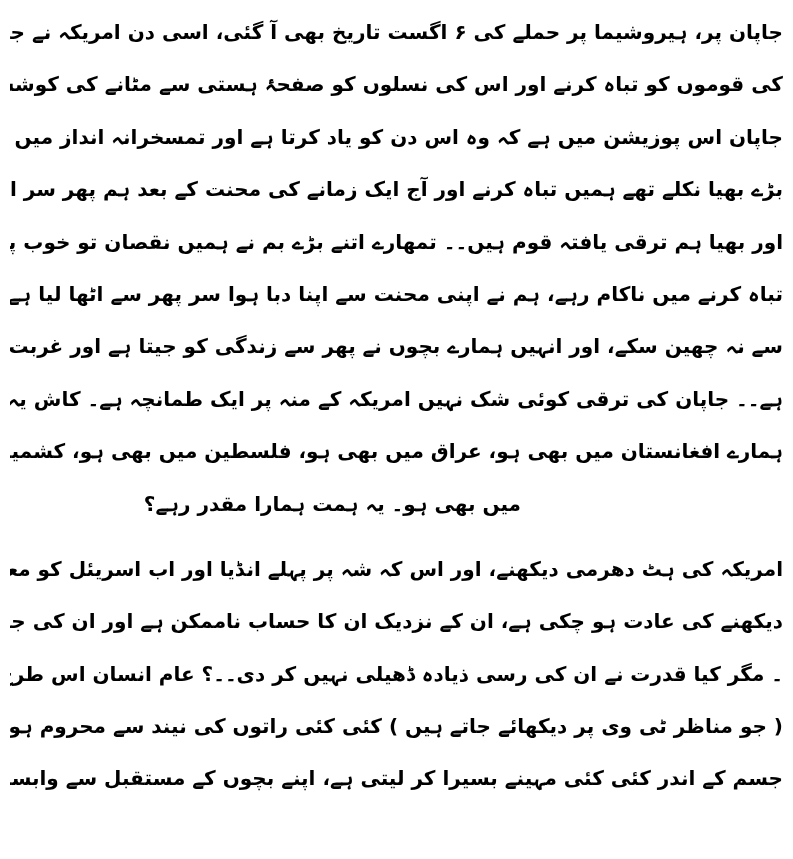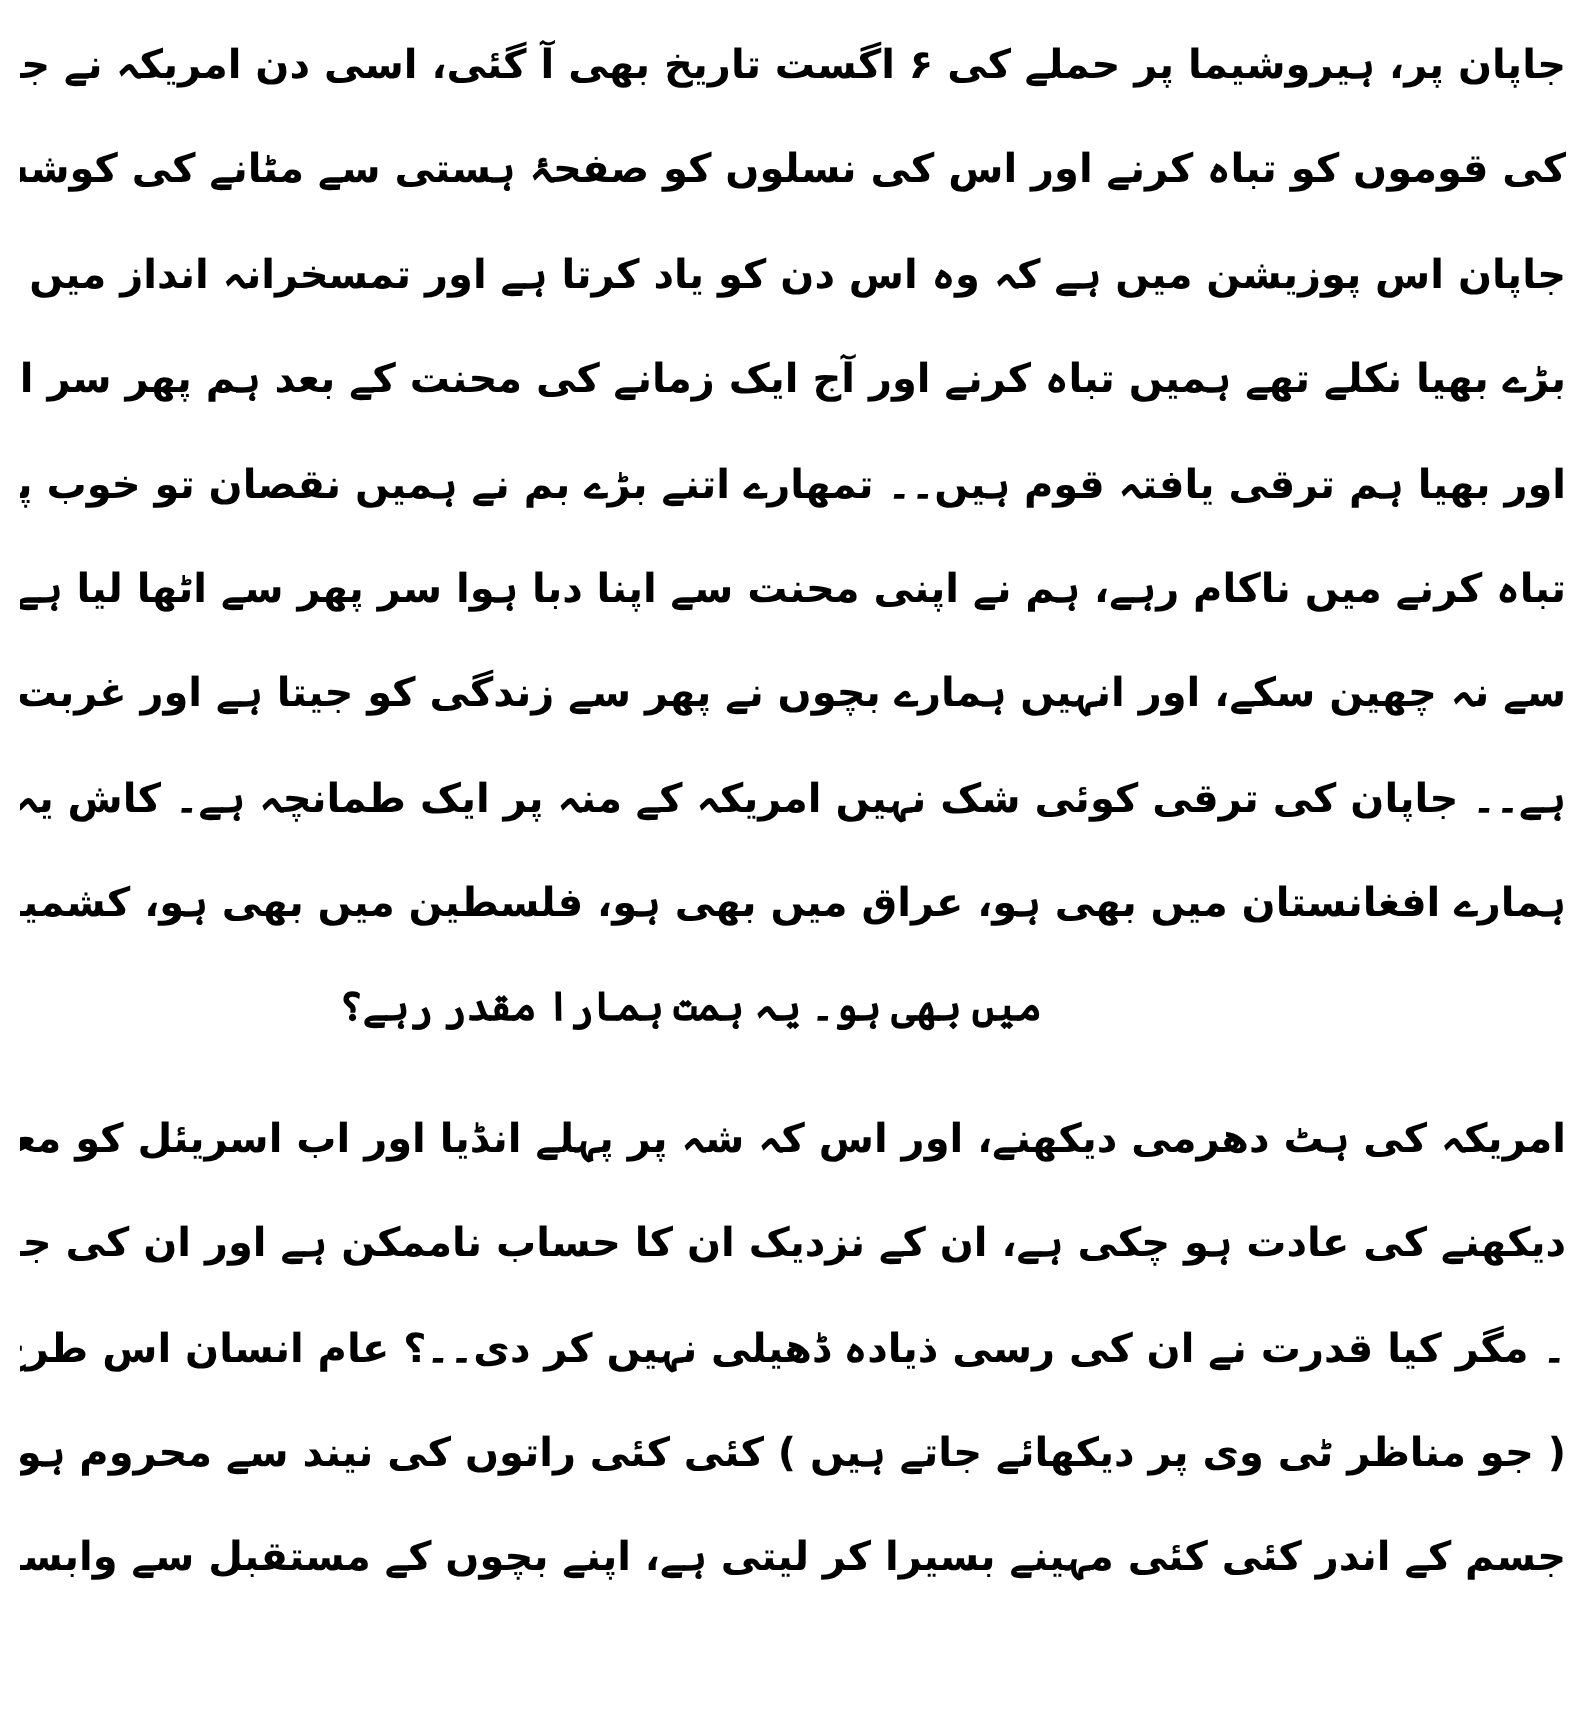--- a/index.html
+++ b/index.html
@@ -41,21 +41,20 @@
     text-align-last: justify;
     -moz-text-align-last: justify;
   }
   
   .line.short-line {
     text-align: center;
     text-align-last: right;
     -moz-text-align-last: right;
     padding-right: 262px;
     white-space: nowrap;
-    font-family: Liberation Serif, serif;
   }
 </style>
 </head>
 <body>
 
 <div class="page">
 
   <div class="paragraph">
     <div class="line">جاپان پر، ہیروشیما پر حملے کی ۶ اگست تاریخ بھی آ گئی، اسی دن امریکہ نے جاپان کو ناکارہ بنانے، اس</div>
     <div class="line">کی قوموں کو تباہ کرنے اور اس کی نسلوں کو صفحۂ ہستی سے مٹانے کی کوشش کی تھی، اب ۶ اگست کے ساتھ</div>

